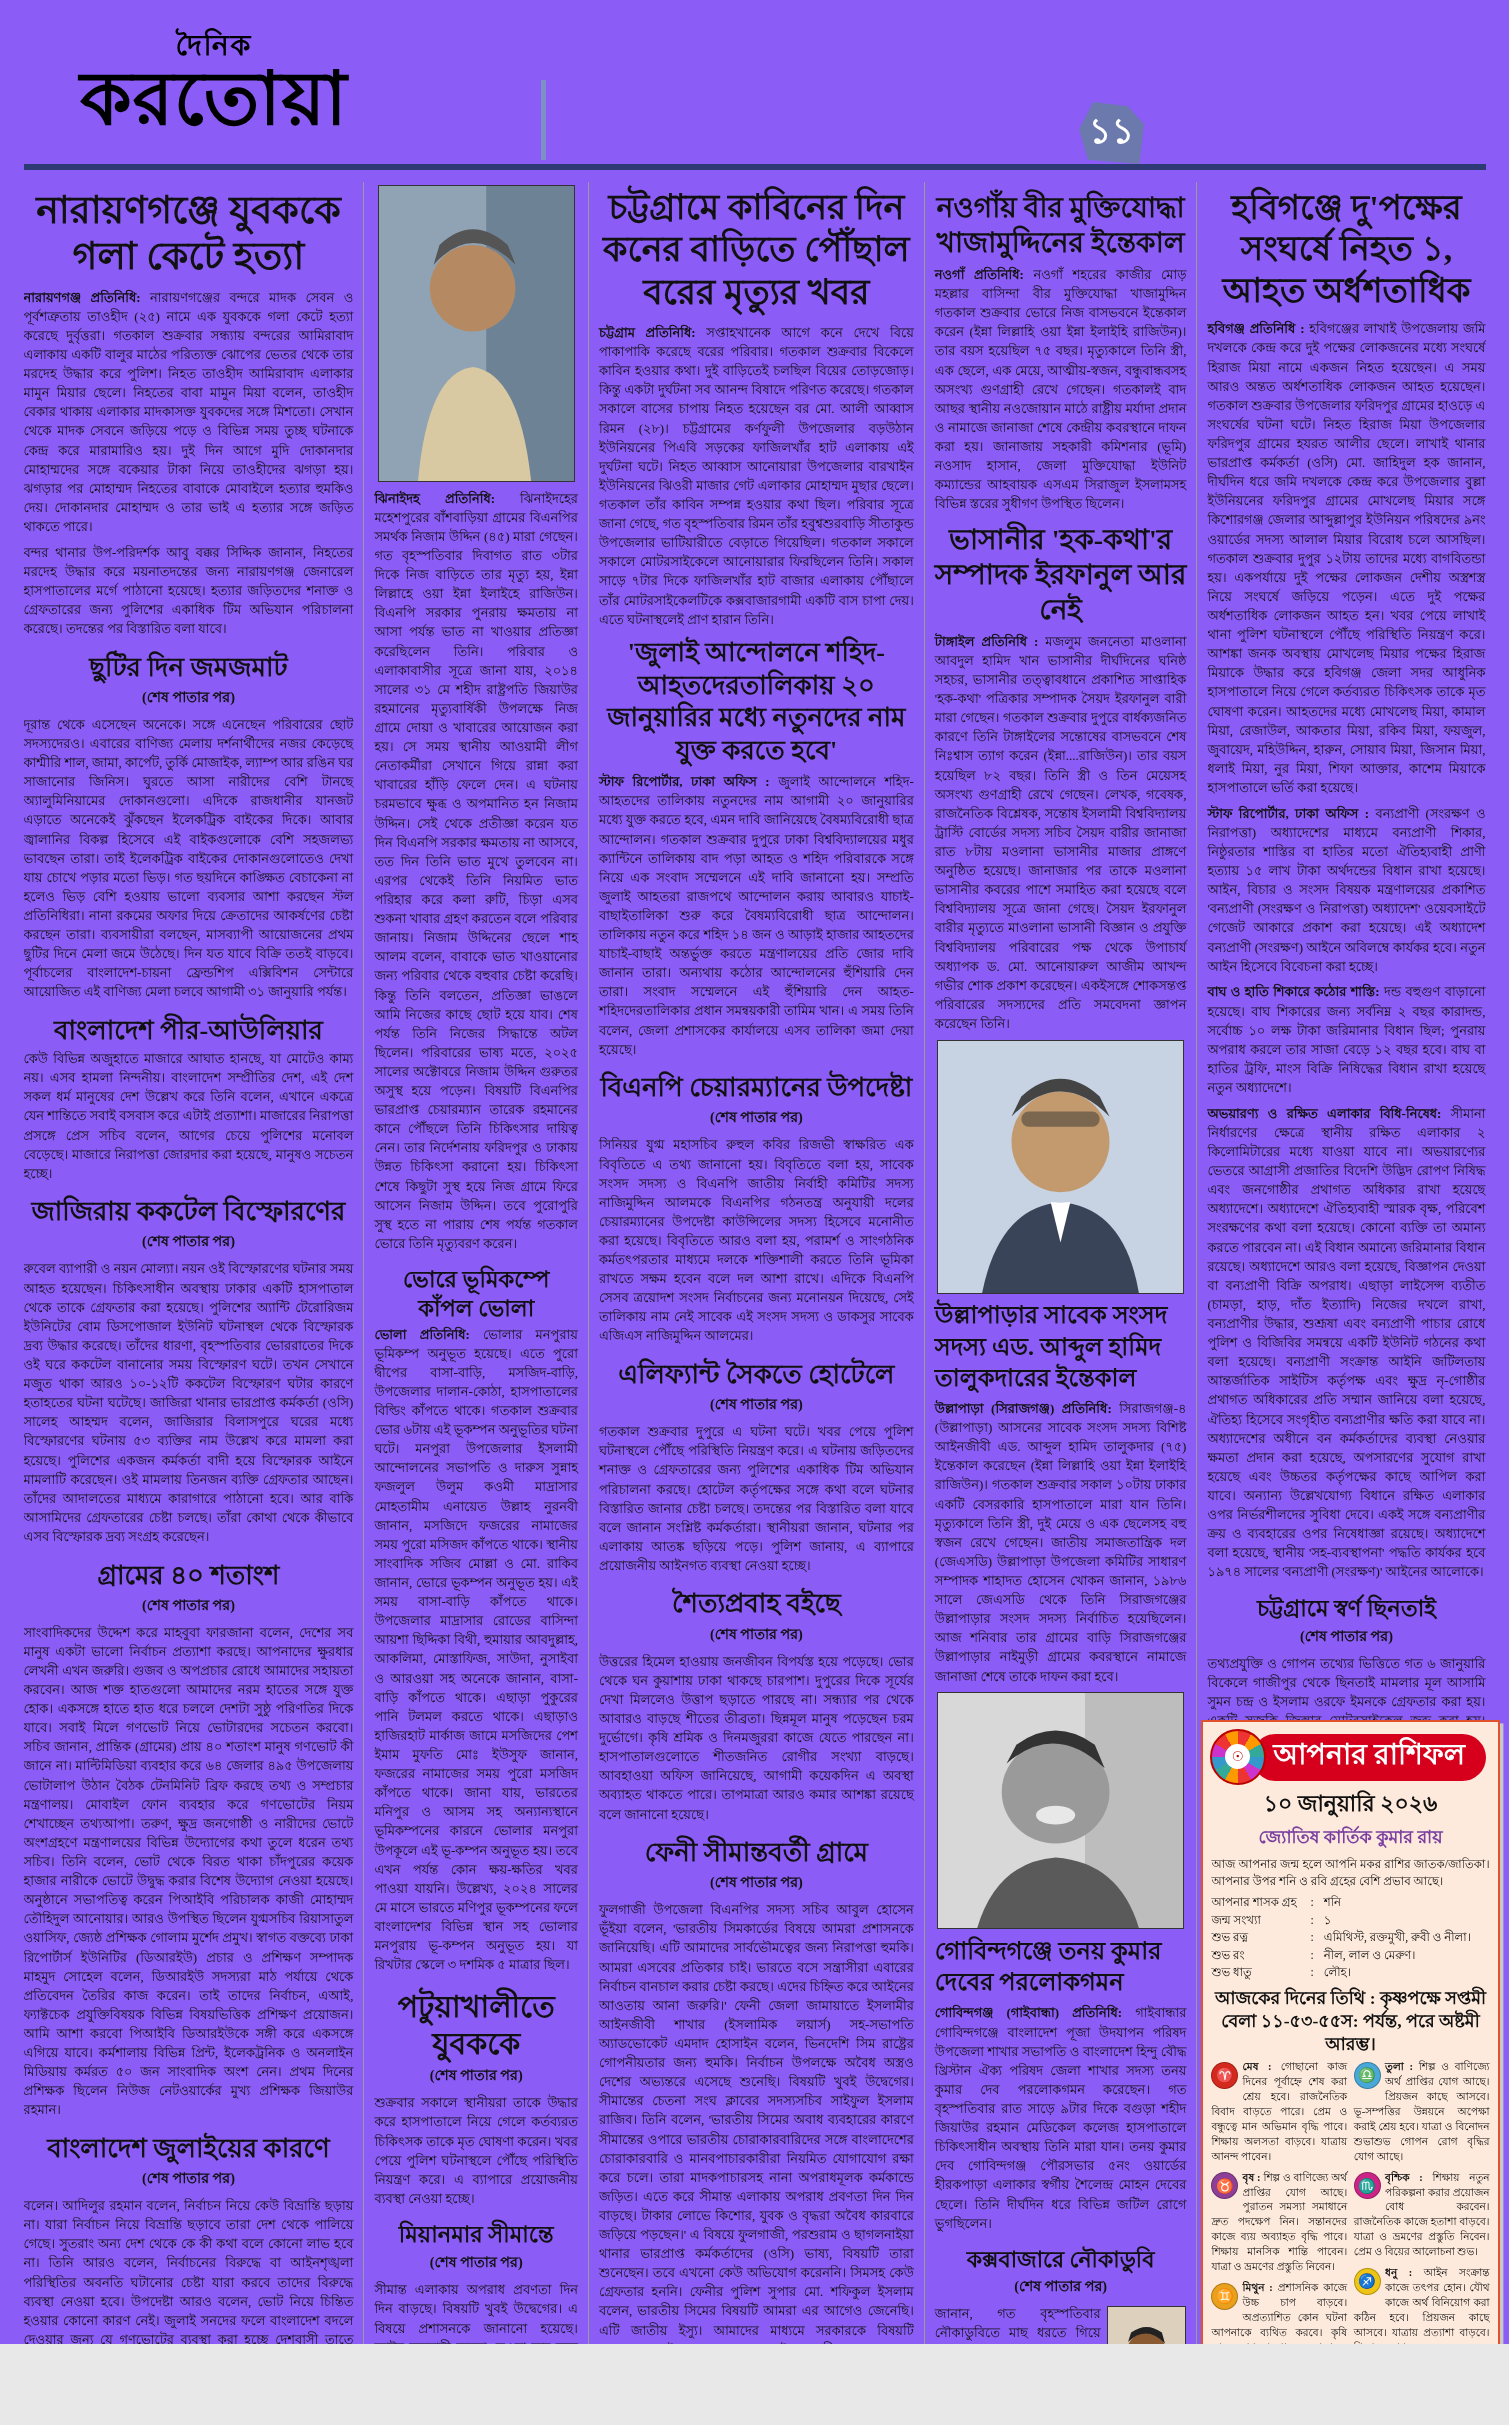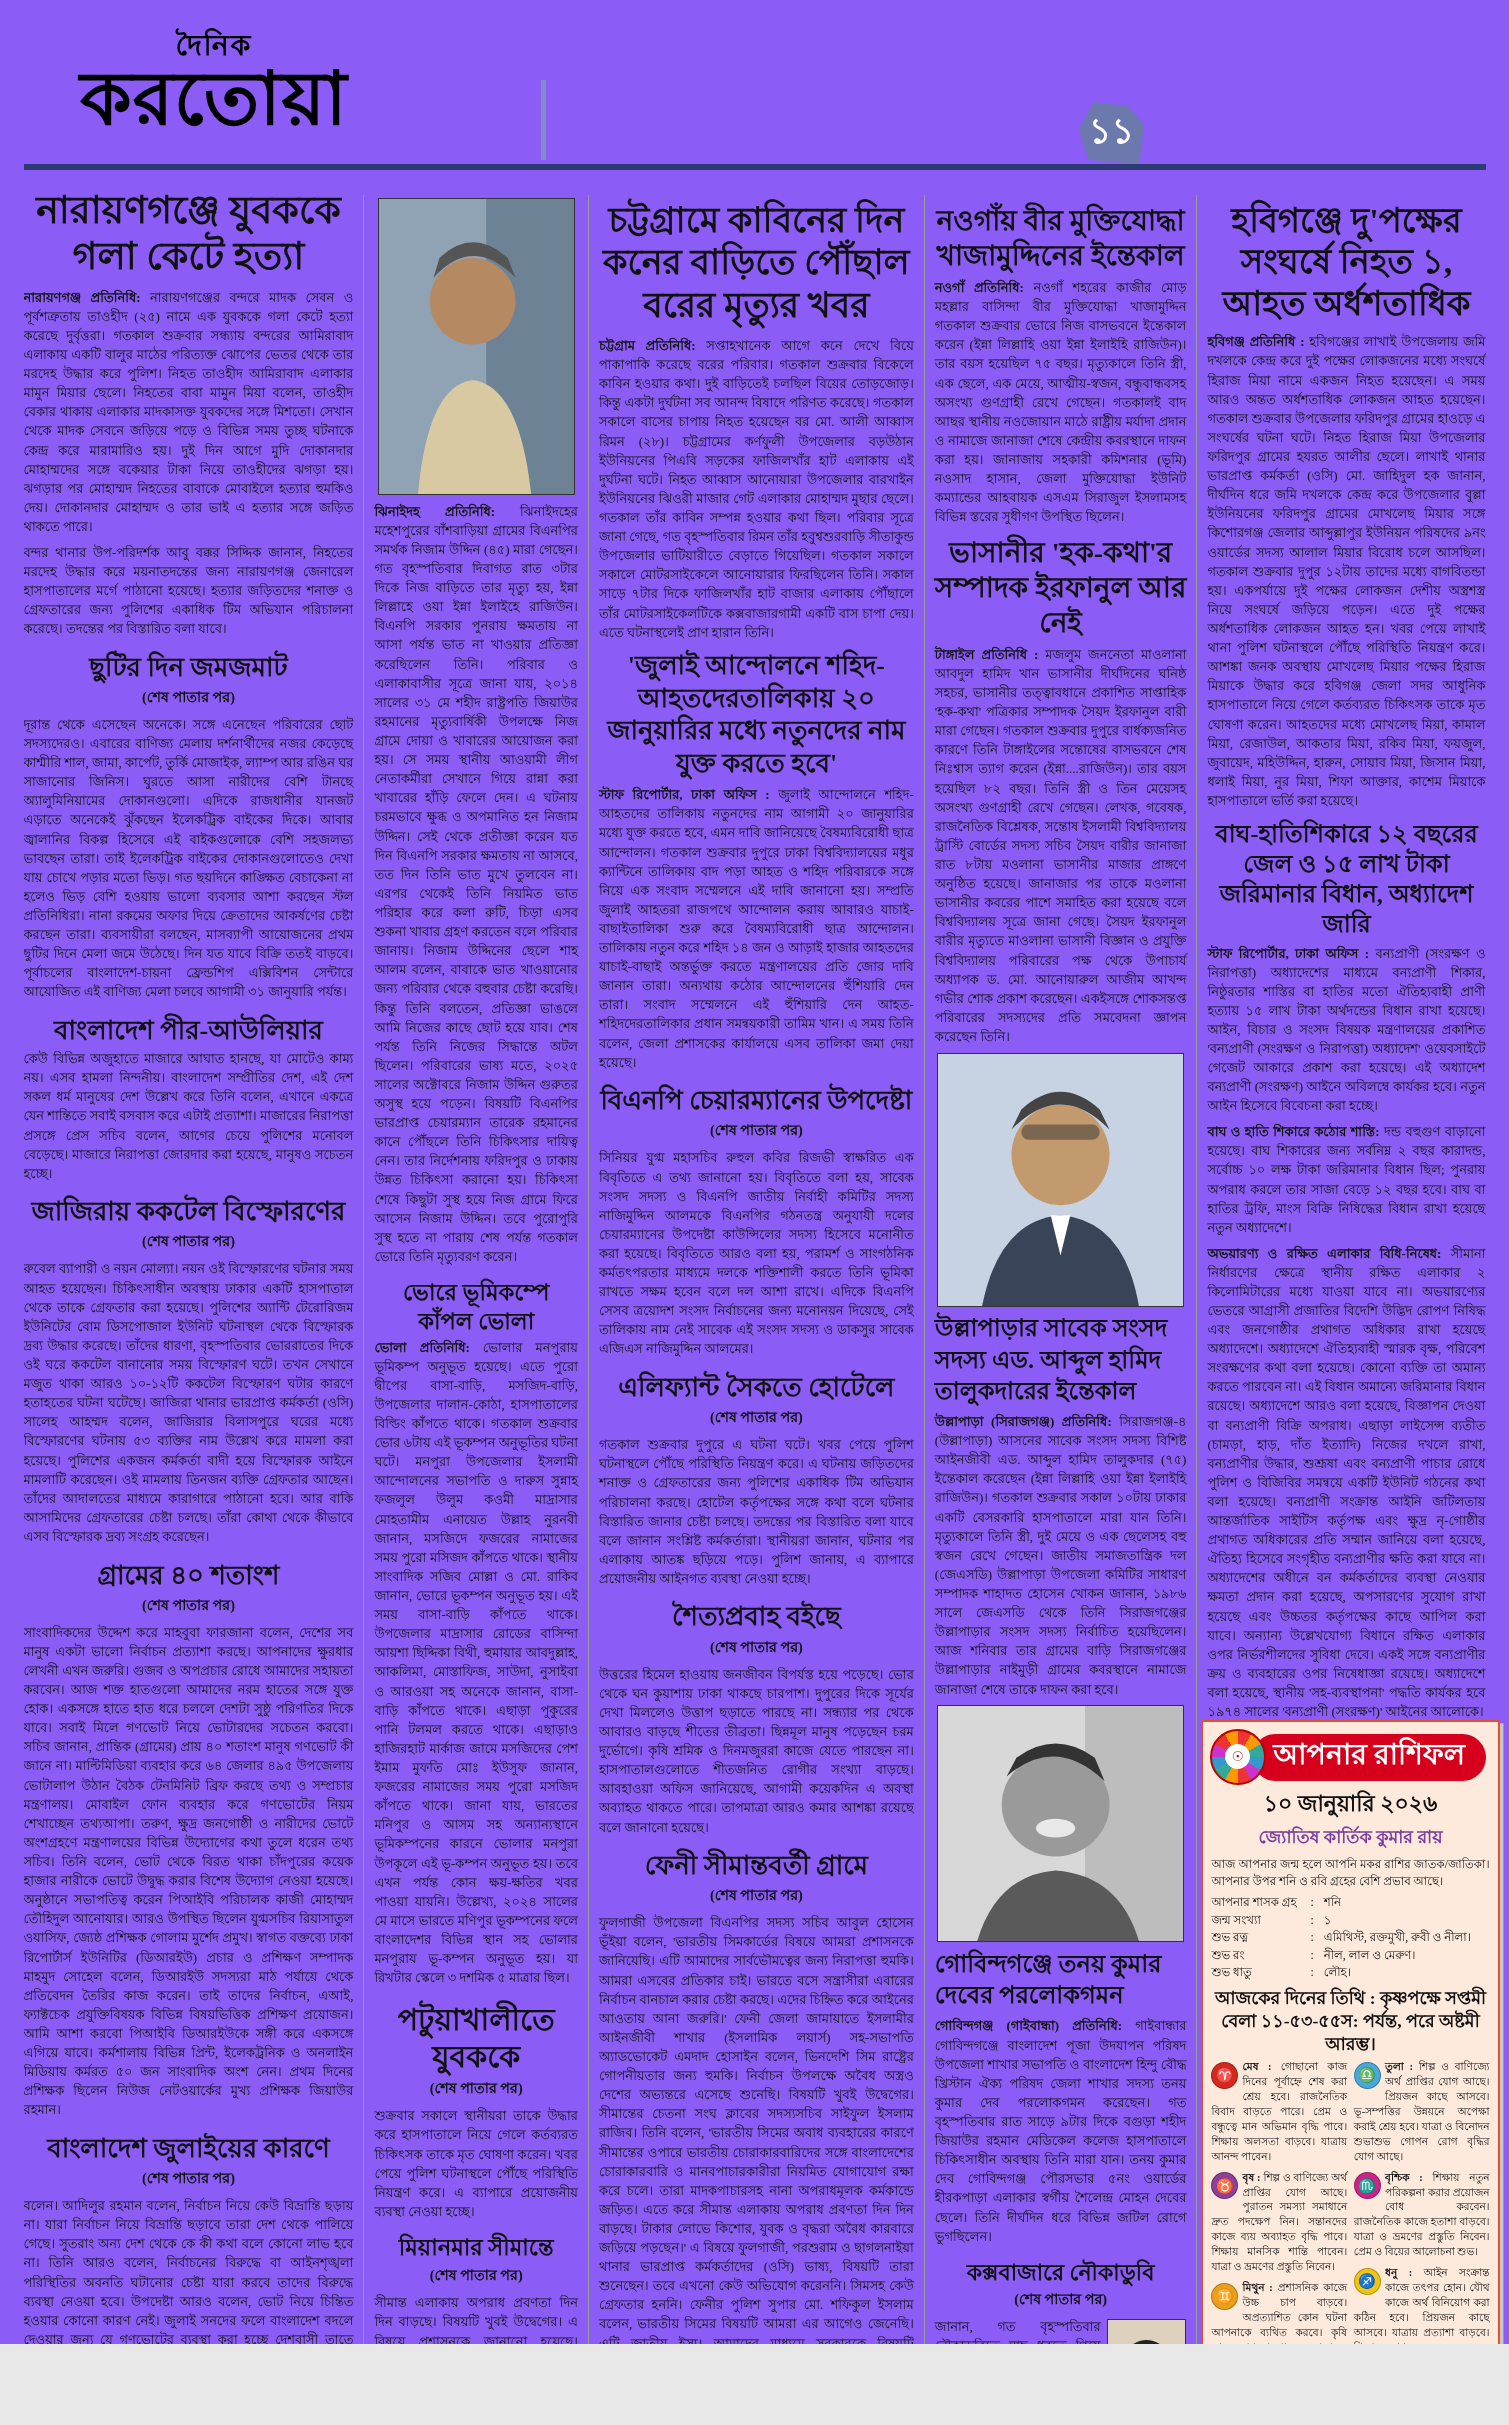--- a/index.html
+++ b/index.html
@@ -14,21 +14,21 @@
   .date-block{position:absolute;left:563px;top:80px;}
   .mast-day{display:block;font-size:25px;font-weight:bold;line-height:1.25;}
   .mast-date{display:block;font-size:20px;line-height:1.4;}
   .page-emblem{position:absolute;left:1079px;top:102px;width:65px;height:62px;background:#6b79ad;
     clip-path:polygon(22% 0,75% 7%,100% 36%,93% 100%,14% 93%,0 44%);
     display:flex;align-items:center;justify-content:center;color:#fff;font-size:35px;font-weight:bold;}
   #mast-rule{height:5.9px;background:#2e3a73;margin:0 23.5px;}
   
   #content{display:flex;gap:0;padding:11.7px 23.5px 0 23.5px;height:2213px;overflow:hidden;}
   .col{overflow:hidden;}
-  .col + .col{border-left:0.8px solid #9a9a9a;margin-top:13px;}
+  .col + .col{border-left:0.8px solid #9a9a9a;}
   #c1{width:350px;padding-right:10px;}
   #c2{width:216px;padding:0 10px;}
   #c3{width:334px;padding:0 10px;}
   #c4{width:267px;padding:0 10px;}
   #c5{width:295px;padding:0 0 0 10px;}
   .headline-xl{font-size:38px;font-weight:bold;text-align:center;line-height:1.22;margin:5px 0 8.4px;}
   .headline-lg{font-size:30px;font-weight:bold;text-align:center;line-height:1.25;margin:8.4px 0 5px;}
   .headline-md{font-size:24px;font-weight:bold;text-align:left;line-height:1.3;margin:6.7px 0 5px;}
   .subhead{font-size:26px;font-weight:bold;text-align:center;line-height:1.25;margin:13.4px 0 1.7px;}
   .continued{font-size:14.3px;font-weight:bold;text-align:center;margin:0 0 5px;}
@@ -201,21 +201,20 @@
           <path d="M26 44 Q50 22 74 46 L70 32 Q50 18 30 32 Z" fill="#222"></path>
         </svg>
       </div>
       <p class="body-text">জানান, গত বৃহস্পতিবার নৌকাডুবিতে মাছ ধরতে গিয়ে নোঙরের সঙ্গে আটকে বোটটি ডুবে যায়। বোটে থাকা ৮ জেলের মধ্যে পাঁচজনকে উদ্ধার করা সম্ভব হলে নিখোঁজ হন তিনজন। তিনজনের মধ্যে দুজনের মরদেহ ওই এলাকা থেকে উদ্ধার করা হয়। তবে এখনো নিখোঁজ ফয়সালকে খুঁজতে তল্লাশি চলছে। এ ব্যাপারে কুতুবদিয়া থানার ভারপ্রাপ্ত কর্মকর্তা মাহবুবুল হক বলেন, নৌকাডুবিতে নিখোঁজের মাঝে দুজনের মরদেহ উদ্ধারের খবর পেয়েছি। এ ব্যাপারে প্রয়োজনীয় ব্যবস্থা নেওয়া হচ্ছে।</p>
     </div>
 
     <div class="col" id="c5">
       <h1 class="headline-xl" style="font-size:34px;">হবিগঞ্জে দু'পক্ষের সংঘর্ষে নিহত ১, আহত অর্ধশতাধিক</h1>
       <p class="body-text"><b>হবিগঞ্জ প্রতিনিধি :</b> <span>হবিগঞ্জের লাখাই উপজেলায় জমি দখলকে কেন্দ্র করে দুই পক্ষের লোকজনের মধ্যে সংঘর্ষে হিরাজ মিয়া নামে একজন নিহত হয়েছেন। এ সময় আরও অন্তত অর্ধশতাধিক লোকজন আহত হয়েছেন। গতকাল শুক্রবার উপজেলার ফরিদপুর গ্রামের হাওড়ে এ সংঘর্ষের ঘটনা ঘটে। নিহত হিরাজ মিয়া উপজেলার ফরিদপুর গ্রামের হযরত আলীর ছেলে। লাখাই থানার ভারপ্রাপ্ত কর্মকর্তা (ওসি) মো. জাহিদুল হক জানান, দীর্ঘদিন ধরে জমি দখলকে কেন্দ্র করে উপজেলার বুল্লা ইউনিয়নের ফরিদপুর গ্রামের মোখলেছ মিয়ার সঙ্গে কিশোরগঞ্জ জেলার আব্দুল্লাপুর ইউনিয়ন পরিষদের ৯নং ওয়ার্ডের সদস্য আলাল মিয়ার বিরোধ চলে আসছিল। গতকাল শুক্রবার দুপুর ১২টায় তাদের মধ্যে বাগবিতন্ডা হয়। একপর্যায়ে দুই পক্ষের লোকজন দেশীয় অস্ত্রশস্ত্র নিয়ে সংঘর্ষে জড়িয়ে পড়েন। এতে দুই পক্ষের অর্ধশতাধিক লোকজন আহত হন। খবর পেয়ে লাখাই থানা পুলিশ ঘটনাস্থলে পৌঁছে পরিস্থিতি নিয়ন্ত্রণ করে। আশঙ্কা জনক অবস্থায় মোখলেছ মিয়ার পক্ষের হিরাজ মিয়াকে উদ্ধার করে হবিগঞ্জ জেলা সদর আধুনিক হাসপাতালে নিয়ে গেলে কর্তব্যরত চিকিৎসক তাকে মৃত ঘোষণা করেন। আহতদের মধ্যে মোখলেছ মিয়া, কামাল মিয়া, রেজাউল, আকতার মিয়া, রকিব মিয়া, ফয়জুল, জুবায়েদ, মহিউদ্দিন, হারুন, সোয়াব মিয়া, জিসান মিয়া, ধলাই মিয়া, নুর মিয়া, শিফা আক্তার, কাশেম মিয়াকে হাসপাতালে ভর্তি করা হয়েছে।</span></p>
 
-      <h2 class="headline-lg" style="font-size:24px;">বাঘ-হাতিশিকারে ১২ বছরের জেল ও ১৫ লাখ টাকা জরিমানার বিধান, অধ্যাদেশ জারি</h2>
       <p class="body-text"><b>স্টাফ রিপোর্টার, ঢাকা অফিস :</b> <span>বন্যপ্রাণী (সংরক্ষণ ও নিরাপত্তা) অধ্যাদেশের মাধ্যমে বন্যপ্রাণী শিকার, নিষ্ঠুরতার শাস্তির বা হাতির মতো ঐতিহ্যবাহী প্রাণী হত্যায় ১৫ লাখ টাকা অর্থদন্ডের বিধান রাখা হয়েছে। আইন, বিচার ও সংসদ বিষয়ক মন্ত্রণালয়ের প্রকাশিত 'বন্যপ্রাণী (সংরক্ষণ ও নিরাপত্তা) অধ্যাদেশ' ওয়েবসাইটে গেজেট আকারে প্রকাশ করা হয়েছে। এই অধ্যাদেশ বন্যপ্রাণী (সংরক্ষণ) আইনে অবিলম্বে কার্যকর হবে। নতুন আইন হিসেবে বিবেচনা করা হচ্ছে।</span></p>
       <p class="body-text"><b>বাঘ ও হাতি শিকারে কঠোর শাস্তি:</b> <span>দন্ড বহুগুণ বাড়ানো হয়েছে। বাঘ শিকারের জন্য সর্বনিম্ন ২ বছর কারাদন্ড, সর্বোচ্চ ১০ লক্ষ টাকা জরিমানার বিধান ছিল; পুনরায় অপরাধ করলে তার সাজা বেড়ে ১২ বছর হবে। বাঘ বা হাতির ট্রফি, মাংস বিক্রি নিষিদ্ধের বিধান রাখা হয়েছে নতুন অধ্যাদেশে।</span></p>
       <p class="body-text"><b>অভয়ারণ্য ও রক্ষিত এলাকার বিধি-নিষেধ:</b> <span>সীমানা নির্ধারণের ক্ষেত্রে স্থানীয় রক্ষিত এলাকার ২ কিলোমিটারের মধ্যে যাওয়া যাবে না। অভয়ারণ্যের ভেতরে আগ্রাসী প্রজাতির বিদেশি উদ্ভিদ রোপণ নিষিদ্ধ এবং জনগোষ্ঠীর প্রথাগত অধিকার রাখা হয়েছে অধ্যাদেশে। অধ্যাদেশে ঐতিহ্যবাহী স্মারক বৃক্ষ, পরিবেশ সংরক্ষণের কথা বলা হয়েছে। কোনো ব্যক্তি তা অমান্য করতে পারবেন না। এই বিধান অমান্যে জরিমানার বিধান রয়েছে। অধ্যাদেশে আরও বলা হয়েছে, বিজ্ঞাপন দেওয়া বা বন্যপ্রাণী বিক্রি অপরাধ। এছাড়া লাইসেন্স ব্যতীত (চামড়া, হাড়, দাঁত ইত্যাদি) নিজের দখলে রাখা, বন্যপ্রাণীর উদ্ধার, শুশ্রূষা এবং বন্যপ্রাণী পাচার রোধে পুলিশ ও বিজিবির সমন্বয়ে একটি ইউনিট গঠনের কথা বলা হয়েছে। বন্যপ্রাণী সংক্রান্ত আইনি জটিলতায় আন্তর্জাতিক সাইটিস কর্তৃপক্ষ এবং ক্ষুদ্র নৃ-গোষ্ঠীর প্রথাগত অধিকারের প্রতি সম্মান জানিয়ে বলা হয়েছে, ঐতিহ্য হিসেবে সংগৃহীত বন্যপ্রাণীর ক্ষতি করা যাবে না। অধ্যাদেশের অধীনে বন কর্মকর্তাদের ব্যবস্থা নেওয়ার ক্ষমতা প্রদান করা হয়েছে, অপসারণের সুযোগ রাখা হয়েছে এবং উচ্চতর কর্তৃপক্ষের কাছে আপিল করা যাবে। অন্যান্য উল্লেখযোগ্য বিধানে রক্ষিত এলাকার ওপর নির্ভরশীলদের সুবিধা দেবে। একই সঙ্গে বন্যপ্রাণীর ক্রয় ও ব্যবহারের ওপর নিষেধাজ্ঞা রয়েছে। অধ্যাদেশে বলা হয়েছে, স্থানীয় 'সহ-ব্যবস্থাপনা' পদ্ধতি কার্যকর হবে ১৯৭৪ সালের 'বন্যপ্রাণী (সংরক্ষণ)' আইনের আলোকে।</span></p>
 
       <h2 class="subhead" style="font-size:22.6px;">চট্টগ্রামে স্বর্ণ ছিনতাই</h2>
       <p class="continued">(শেষ পাতার পর)</p>
       <p class="body-text">তথ্যপ্রযুক্তি ও গোপন তথ্যের ভিত্তিতে গত ৬ জানুয়ারি বিকেলে গাজীপুর থেকে ছিনতাই মামলার মূল আসামি সুমন চন্দ্র ও ইসলাম ওরফে ইমনকে গ্রেফতার করা হয়। একটি সুজুকি জিক্সার মোটরসাইকেল জব্দ করা হয়। জিজ্ঞাসাবাদে সুমন চন্দ্র জানায়, ছিনতাইয়ের ঘটনা ঘটে মোহাম্মদপুর এলাকা থেকে। পরে রবি কুমার দাস এবং চট্টগ্রামের হালিশহরের বড়পুল এলাকা থেকে তার স্ত্রী পান্না রানী দাস ওরফে দীপালী রানী দাশকে গ্রেফতার করা হয়। ছিনতাইকারীদের স্বর্ণ নিয়ে যাওয়ার গোপন তথ্যদাতা হিসেবে বিবেক বণিককে ঢাকা থেকে গ্রেফতার করে পুলিশ। সিএমপির গোয়েন্দা পুলিশের কর্মকর্তা রহমান প্রামাণিক বলেন, গ্রেফতার আসামিদের স্বীকারোক্তির ভিত্তিতে গতকাল শুক্রবার সকালে ঢাকার মোহাম্মদপুরের রায়ের বাজার এলাকায় একটি বাসা থেকে একটি কাগজের বাক্স উদ্ধার করা হয়। ওই বাক্সের ভেতর মোড়ানো অবস্থায় ২৯টি সোনার বার পাওয়া যায়। উদ্ধার হওয়া সোনার ওজন ২৯০ ভরি। বাকি আসামিদের গ্রেফতারে অভিযান চলছে।</p>
     </div>
   </div>
 

